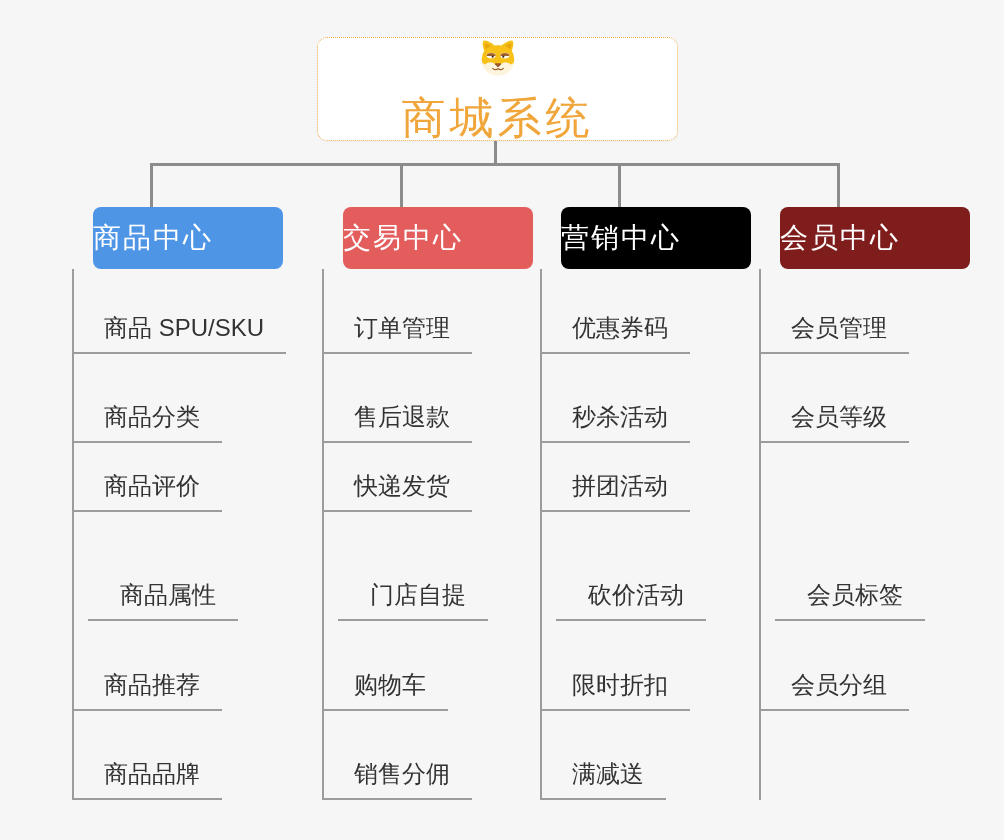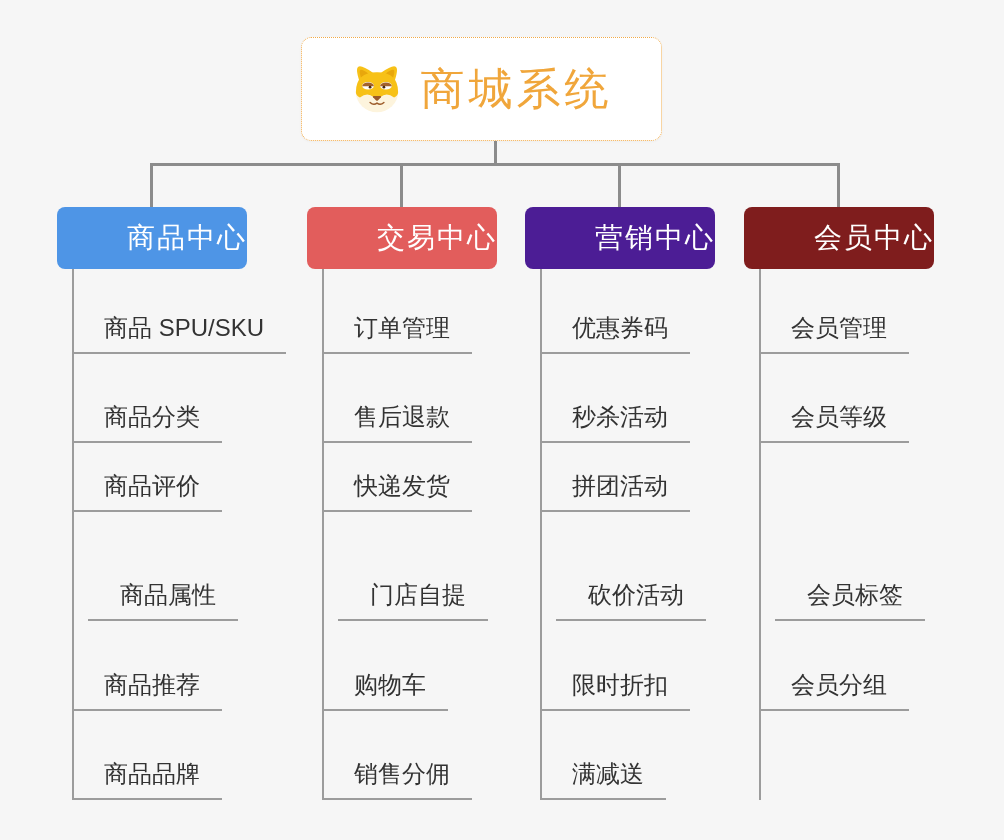--- a/index.html
+++ b/index.html
@@ -10,31 +10,32 @@
     position: relative;
     width: 1004px;
     height: 840px;
     background: #f6f6f6;
     overflow: hidden;
   }
 
   
   .root-node {
     position: absolute;
-    left: 301px; top: 37px;
+    left: 317px; top: 37px;
     width: 361px; height: 104px;
     background: #ffffff;
     border: 1px dotted #f2ab49;
     border-radius: 10px;
     display: flex;
     align-items: center;
     justify-content: center;
     gap: 18px;
     box-shadow: 0 1px 3px rgba(0,0,0,0.03);
     cursor: pointer;
+    flex-direction: column;
   }
   .root-title {
     font-size: 44px;
     letter-spacing: 4px;
     color: #f0a63b;
     white-space: nowrap;
     line-height: 1;
   }
 
   
@@ -51,23 +52,24 @@
   .branch-node {
     position: absolute;
     top: 207px;
     width: 190px; height: 62px;
     border-radius: 8px;
     color: #ffffff;
     font-size: 28px;
     letter-spacing: 2px;
     display: flex;
     align-items: center;
-    justify-content: flex-end;
+    justify-content: flex-start;
     white-space: nowrap;
     cursor: pointer;
+    margin-left: 36px;
   }
   .bh-0 { left: 57px; }
   .bh-1 { left: 307px; }
   .bh-2 { left: 525px; }
   .bh-3 { left: 744px; }
 
   
   .trunk {
     position: absolute;
     top: 269px;
@@ -138,21 +140,21 @@
     </svg>
     <span class="root-title" style="color: rgb(240, 166, 59);">商城系统</span>
   </div>
 
   <div class="branch-node bh-0" style="background: rgb(78, 149, 230);">
     <span>商品中心</span>
   </div>
   <div class="branch-node bh-1" style="background: rgb(226, 93, 92);">
     <span>交易中心</span>
   </div>
-  <div class="branch-node bh-2" style="background: #4c1d95;">
+  <div class="branch-node bh-2" style="background: #000000;">
     <span>营销中心</span>
   </div>
   <div class="branch-node bh-3" style="background: #7f1d1d;">
     <span>会员中心</span>
   </div>
 
   <div class="trunk tk-0"></div>
   <div class="trunk tk-1"></div>
   <div class="trunk tk-2"></div>
   <div class="trunk tk-3"></div>

